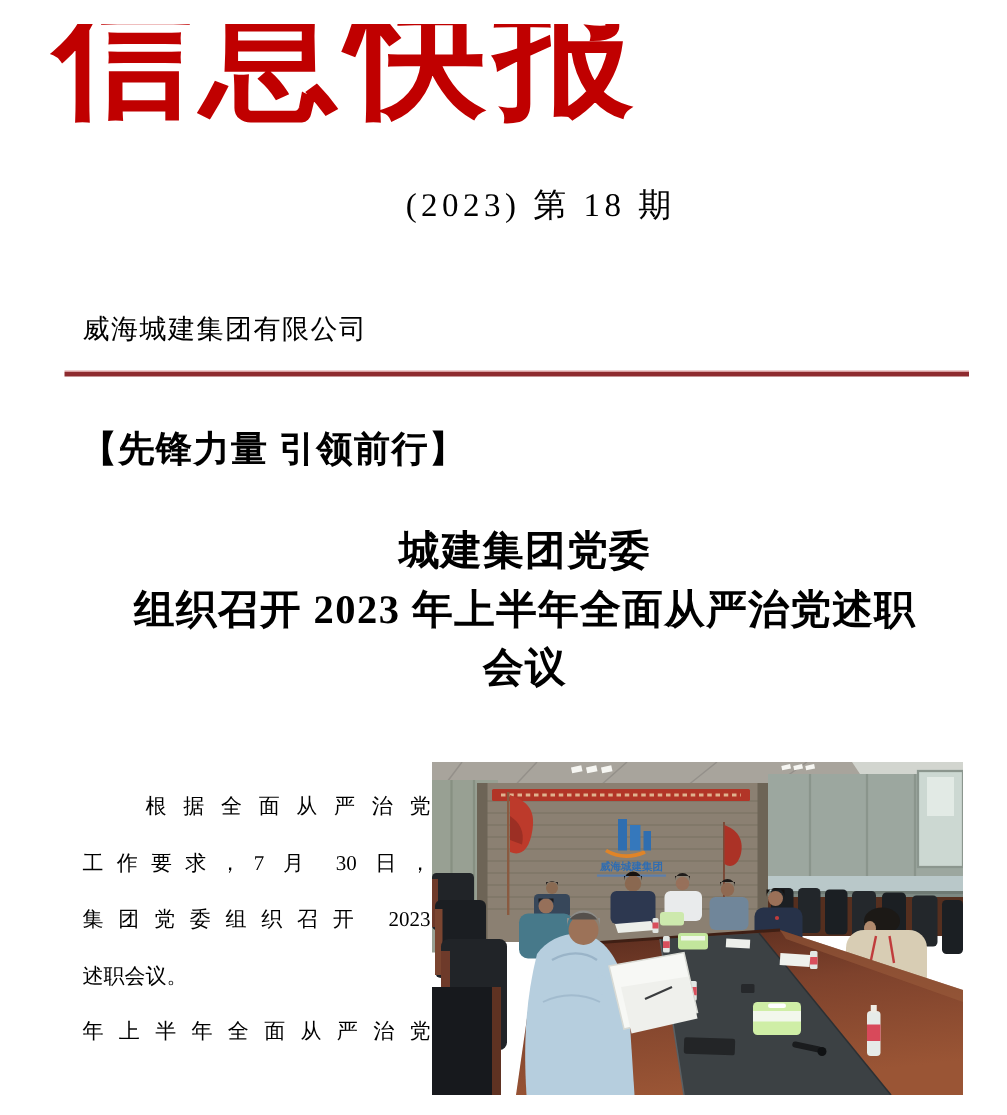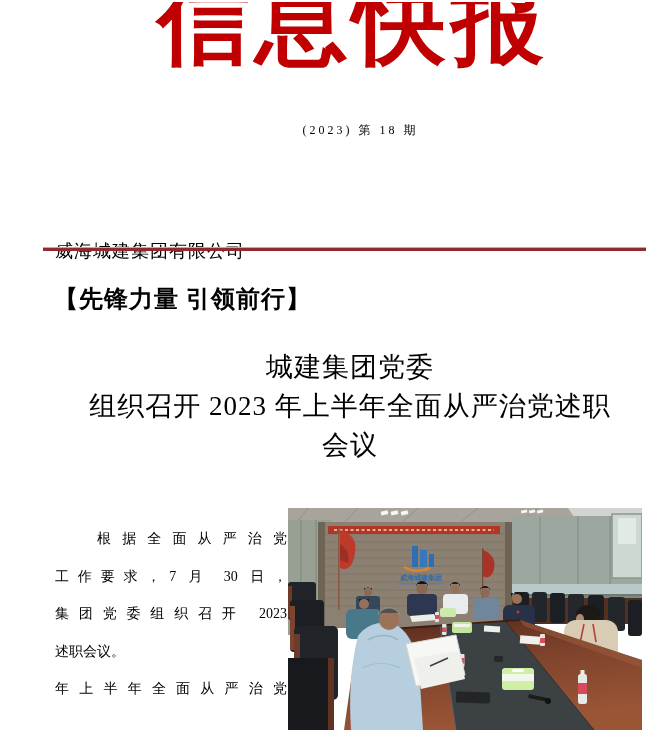--- a/index.html
+++ b/index.html
@@ -1,40 +1,40 @@
 <!DOCTYPE html>
 <html><head>
 <meta charset="utf-8">
 <style>
   html,body{margin:0;padding:0;background:#ffffff;}
   .page{
     position:relative;width:671px;height:743px;background:#ffffff;
     overflow:hidden;font-family:"Liberation Serif","DejaVu Serif",serif;color:#000;
   }
   
-  .masthead{position:absolute;top:2px;left:0;right:0;height:76px;overflow:hidden;text-align:center;}
+  .masthead{position:absolute;top:16px;left:0;right:0;height:76px;overflow:hidden;}
   .masthead-text{
     display:inline-block;margin-top:-31px;padding-left:36px;
     font-size:92px;line-height:1.15;font-weight:bold;color:#c00000;
     letter-spacing:6px;white-space:nowrap;
   }
   .issue-line{
     position:absolute;top:122px;left:0;right:0;text-align:center;padding-left:50px;
-    font-size:12px;letter-spacing:3px;
-  }
-  .org-name{position:absolute;top:207px;left:55px;font-size:18px;letter-spacing:1px;margin-top:32px;}
+    font-size:22px;letter-spacing:3px;
+  }
+  .org-name{position:absolute;top:207px;left:55px;font-size:18px;letter-spacing:1px;}
   .pub-date{position:absolute;top:208px;right:38px;font-size:19px;}
   .red-rule{
     position:absolute;top:247px;left:43px;width:603px;height:4px;
     background:linear-gradient(#d99ea0 0 25%, #8e2b2f 25% 100%);
   }
   .column-tag{position:absolute;top:283px;left:54px;font-size:24px;font-weight:bold;letter-spacing:1px;}
   .article-title{
     position:absolute;top:348px;left:0;right:0;text-align:center;padding-left:17px;
-    font-size:27px;font-weight:normal;line-height:39px;letter-spacing:1px;margin-left:12px;
+    font-size:27px;font-weight:bold;line-height:39px;letter-spacing:1px;margin-left:12px;
   }
   .body-text{position:absolute;top:520px;left:55px;width:232px;font-size:14px;line-height:37.6px;}
   .bl{text-align:justify;text-align-last:justify;white-space:nowrap0;}
   .bl.indent{padding-left:42px;}
   .bl.last{text-align:left;text-align-last:left;}
   .photo{position:absolute;top:508px;left:288px;width:354px;height:276px;overflow:hidden;}
   .photo svg{display:block;}
 </style>
 </head>
 <body>

